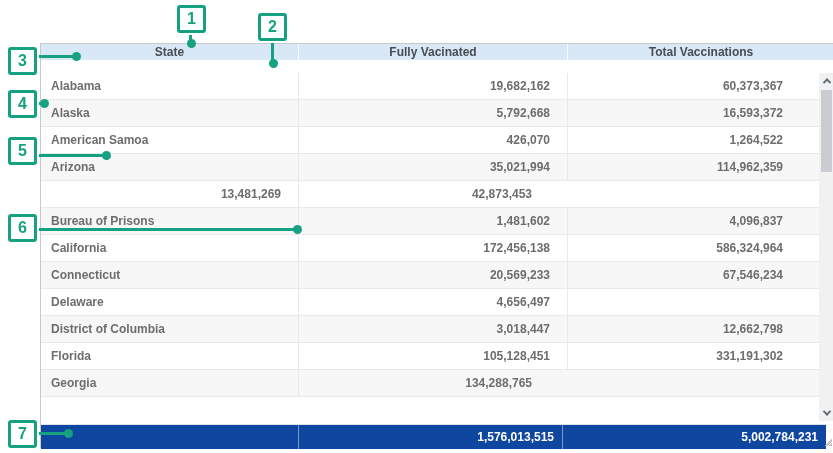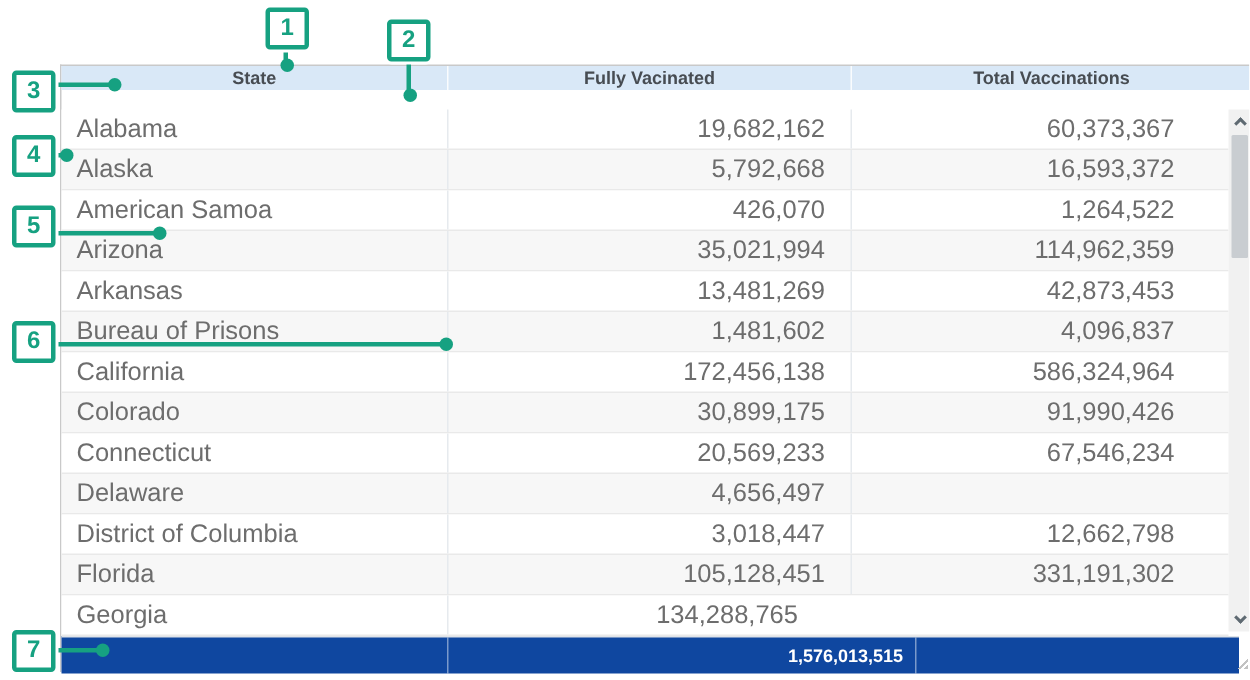--- a/index.html
+++ b/index.html
@@ -27,32 +27,32 @@
     cursor:pointer;
   }
   .th:last-child { border-right:none; }
   .tbody { position:absolute; left:0; top:29px; width:778px; }
   .trow {
     display:grid; grid-template-columns:258px 269px 251px; height:27px;
     border-bottom:1px solid #e9e9e9; background:#fff;
   }
   .trow:nth-child(even) { background:#f7f7f7; }
   .cell {
-    display:flex; align-items:center; font-size:17px; color:#6d6d6d;
-    border-right:1px solid #e6eaee; overflow:hidden; white-space:nowrap;
+    display:flex; align-items:center; font-size:12px; color:#6d6d6d;
+    border-right:1px solid #e6eaee; overflow:hidden; white-space:nowrap;font-weight:bold;
   }
   .c-state { padding-left:10px; justify-content:flex-start; }
   .c-num  { padding-right:17px; justify-content:flex-end; }
   .c-last { padding-right:36px; border-right:none; }
 
   
   .totals {
     position:absolute; left:0; top:380px; width:785px; height:25px;
     display:grid; grid-template-columns:258px 264px 263px;
-    background:#0f47a0; border-top:1px solid #dfe3e8;gap:48px;
+    background:#0f47a0; border-top:1px solid #dfe3e8;
   }
   .tcell {
     display:flex; align-items:center; justify-content:flex-end;
     padding-right:8px; font-size:12px; font-weight:bold; color:#ffffff;
     border-right:1px solid rgba(255,255,255,.45);
   }
   .tcell:first-child { border-right:1px solid rgba(255,255,255,.45); }
   .tcell:last-child { border-right:none; }
 
   
@@ -117,38 +117,32 @@
           <div class="cell c-state">American Samoa</div>
           <div class="cell c-num">426,070</div>
           <div class="cell c-num c-last">1,264,522</div>
         </div>
         <div class="trow">
           <div class="cell c-state">Arizona</div>
           <div class="cell c-num">35,021,994</div>
           <div class="cell c-num c-last">114,962,359</div>
         </div>
         <div class="trow">
-          <div class="cell c-state">Arkansas</div>
           <div class="cell c-num">13,481,269</div>
           <div class="cell c-num c-last">42,873,453</div>
         </div>
         <div class="trow">
           <div class="cell c-state">Bureau of Prisons</div>
           <div class="cell c-num">1,481,602</div>
           <div class="cell c-num c-last">4,096,837</div>
         </div>
         <div class="trow">
           <div class="cell c-state">California</div>
           <div class="cell c-num">172,456,138</div>
           <div class="cell c-num c-last">586,324,964</div>
-        </div>
-        <div class="trow">
-          <div class="cell c-state">Colorado</div>
-          <div class="cell c-num">30,899,175</div>
-          <div class="cell c-num c-last">91,990,426</div>
         </div>
         <div class="trow">
           <div class="cell c-state">Connecticut</div>
           <div class="cell c-num">20,569,233</div>
           <div class="cell c-num c-last">67,546,234</div>
         </div>
         <div class="trow">
           <div class="cell c-state">Delaware</div>
           <div class="cell c-num">4,656,497</div>
         </div>

